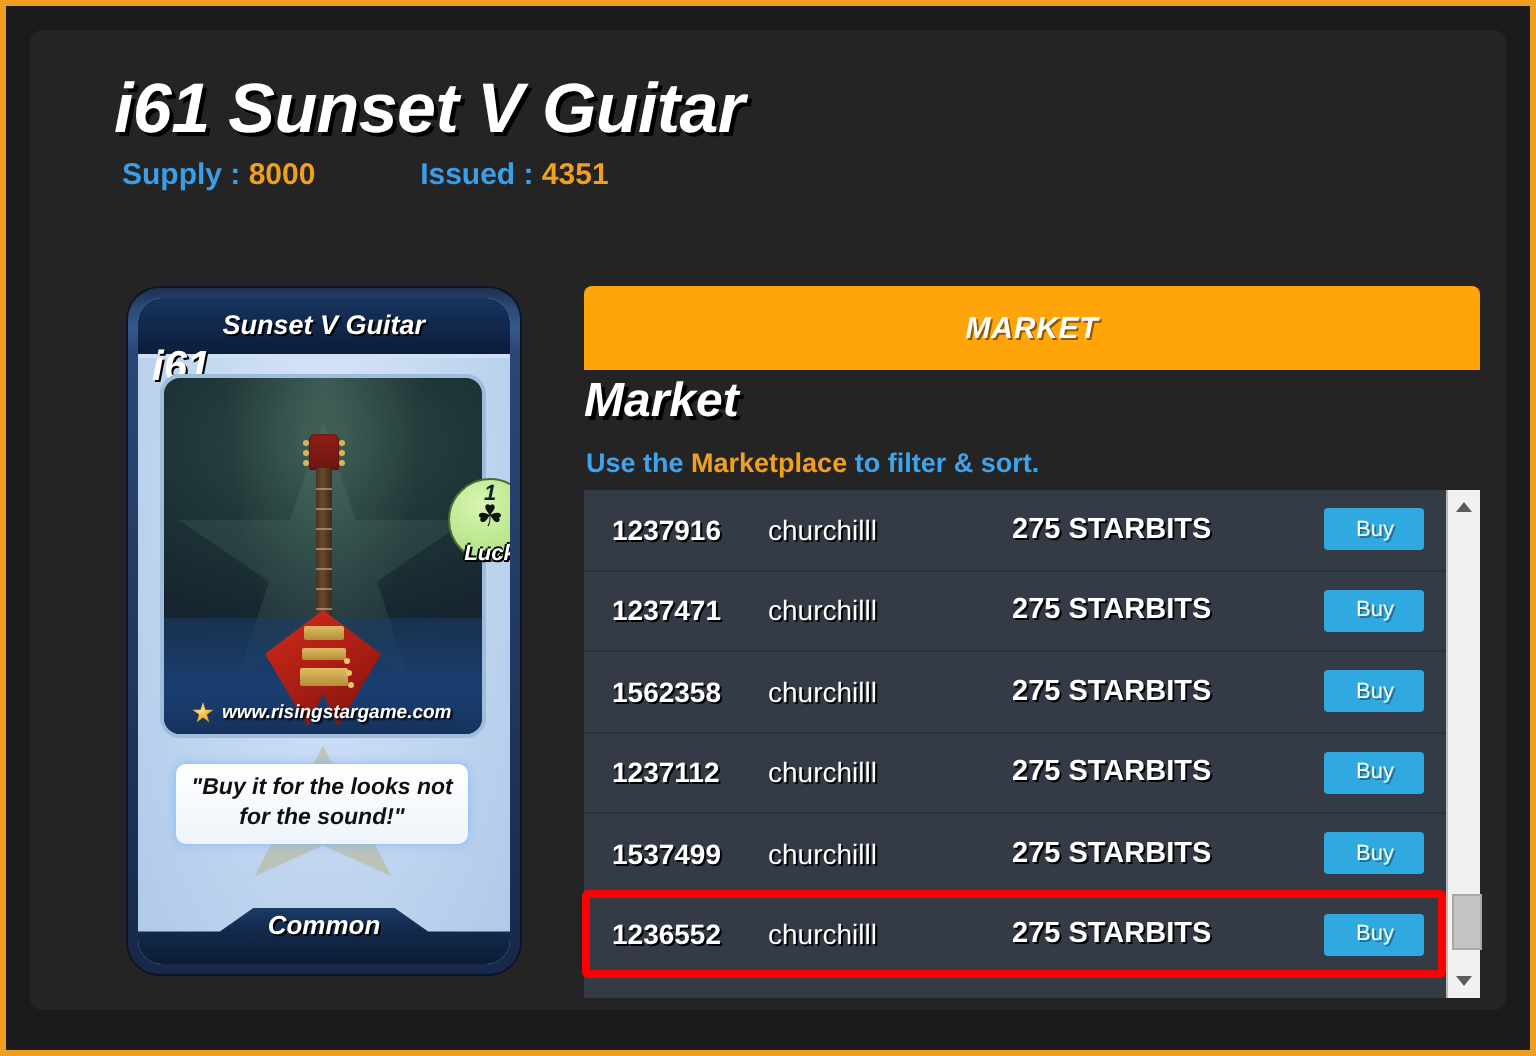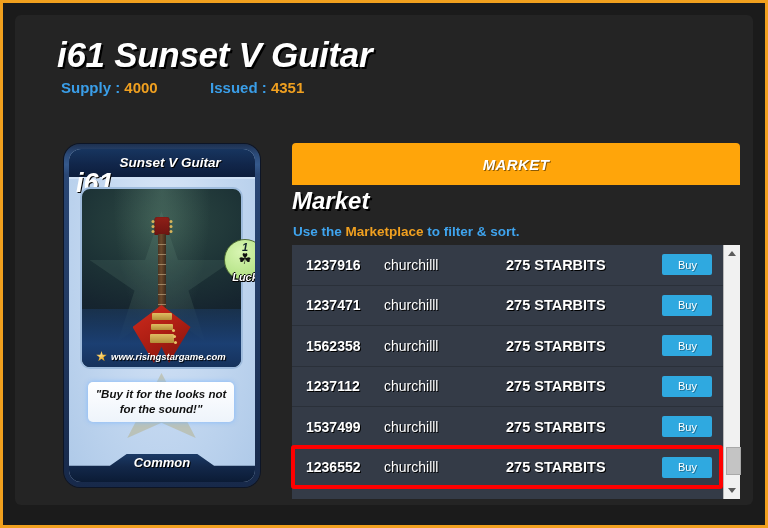--- a/index.html
+++ b/index.html
@@ -126,21 +126,21 @@
     left: 0; top: 0; right: 0;
     height: 30px;
     background: linear-gradient(180deg,#17355f 0%,#11264a 55%,#0c1d3c 100%);
     display: flex;
     align-items: center;
     padding-left: 7px;
     box-sizing: border-box;
     border-bottom: 2px solid #cfe0f4;
   }
   #card-head .big {
-    font-size: 27px;
+    font-size: 21px;
     font-weight: bold;
     font-style: italic;
     color: #ffffff;
     text-shadow: 1px 1px 0 #000;
     line-height: 1;
     margin-top: 40px;
   }
   #card-head .small {
     font-size: 13.5px;
     font-weight: bold;
@@ -545,21 +545,21 @@
 <body>
 
 <div id="page">
   <div id="stage">
     <div id="modal">
 
       <div id="title">i61 Sunset V Guitar</div>
 
       <div id="subline">
         <span class="lbl">Supply :</span>
-        <span class="val">4000</span>
+        <span class="val">8000</span>
         <span class="gap"></span>
         <span class="lbl">Issued :</span>
         <span class="val">4351</span>
       </div>
 
 
       <div id="card-wrap">
         <div id="card">
           <div id="card-face">
 

